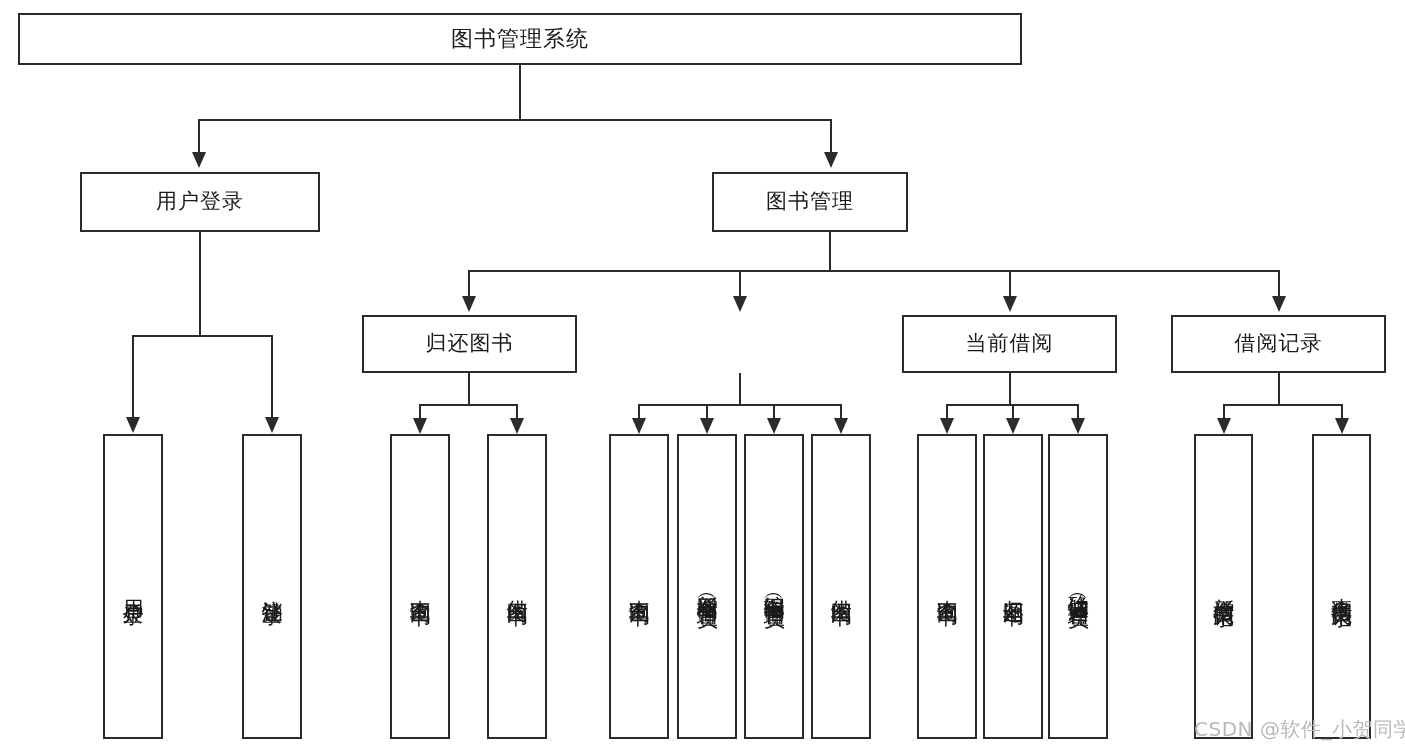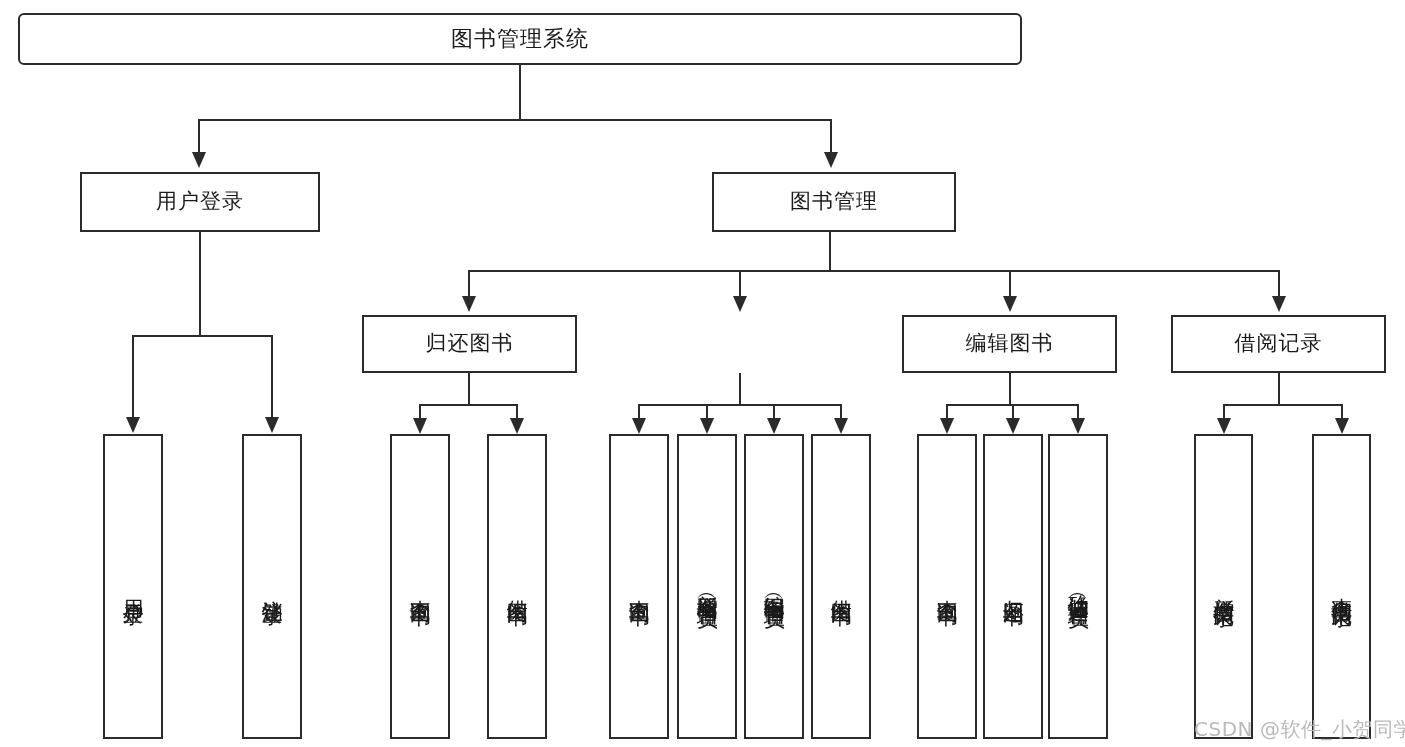--- a/index.html
+++ b/index.html
@@ -70,39 +70,39 @@
     color: #b9b9b9;
     white-space: nowrap;
     letter-spacing: 0.5px;
   }
 </style>
 </head>
 <body>
 
 <div id="canvas">
 
-  <div class="node horiz" id="root-node" style="left:18px; top:13px; width:1004px; height:52px;border-radius:6px;">
+  <div class="node horiz" id="root-node" style="left:18px; top:13px; width:1004px; height:52px;">
     <span>图书管理系统</span>
   </div>
 
   <div class="edge v" style="left:519px; top:65px; width:2px; height:54px;"></div>
 
   <div class="edge h" style="left:198px; top:119px; width:634px; height:2px;"></div>
 
   <div class="edge v" style="left:198px; top:119px; width:2px; height:37px;"></div>
   <div class="arrow" style="left:192px; top:152px;"></div>
 
   <div class="edge v" style="left:830px; top:119px; width:2px; height:37px;"></div>
   <div class="arrow" style="left:824px; top:152px;"></div>
 
   <div class="node horiz" style="left:80px; top:172px; width:240px; height:60px;">
     <span>用户登录</span>
   </div>
 
-  <div class="node horiz" style="left:712px; top:172px; width:244px; height:60px;">
+  <div class="node horiz" style="left:712px; top:172px; width:196px; height:60px;">
     <span>图书管理</span>
   </div>
 
   <div class="edge v" style="left:199px; top:232px; width:2px; height:104px;"></div>
   <div class="edge h" style="left:132px; top:335px; width:140px; height:2px;"></div>
   <div class="edge v" style="left:132px; top:335px; width:2px; height:84px;"></div>
   <div class="arrow" style="left:126px; top:417px;"></div>
   <div class="edge v" style="left:271px; top:335px; width:2px; height:84px;"></div>
   <div class="arrow" style="left:265px; top:417px;"></div>
 
@@ -118,21 +118,21 @@
   <div class="edge v" style="left:1009px; top:270px; width:2px; height:28px;"></div>
   <div class="arrow" style="left:1003px; top:296px;"></div>
 
   <div class="edge v" style="left:1278px; top:270px; width:2px; height:28px;"></div>
   <div class="arrow" style="left:1272px; top:296px;"></div>
 
   <div class="node horiz" style="left:362px; top:315px; width:215px; height:58px;">
     <span>归还图书</span>
   </div>
   <div class="node horiz" style="left:902px; top:315px; width:215px; height:58px;">
-    <span>编辑图书</span>
+    <span>当前借阅</span>
   </div>
   <div class="node horiz" style="left:1171px; top:315px; width:215px; height:58px;">
     <span>借阅记录</span>
   </div>
 
   <div class="edge v" style="left:468px; top:373px; width:2px; height:33px;"></div>
   <div class="edge h" style="left:419px; top:404px; width:99px; height:2px;"></div>
   <div class="edge v" style="left:419px; top:404px; width:2px; height:16px;"></div>
   <div class="arrow" style="left:413px; top:418px;"></div>
   <div class="edge v" style="left:516px; top:404px; width:2px; height:16px;"></div>

